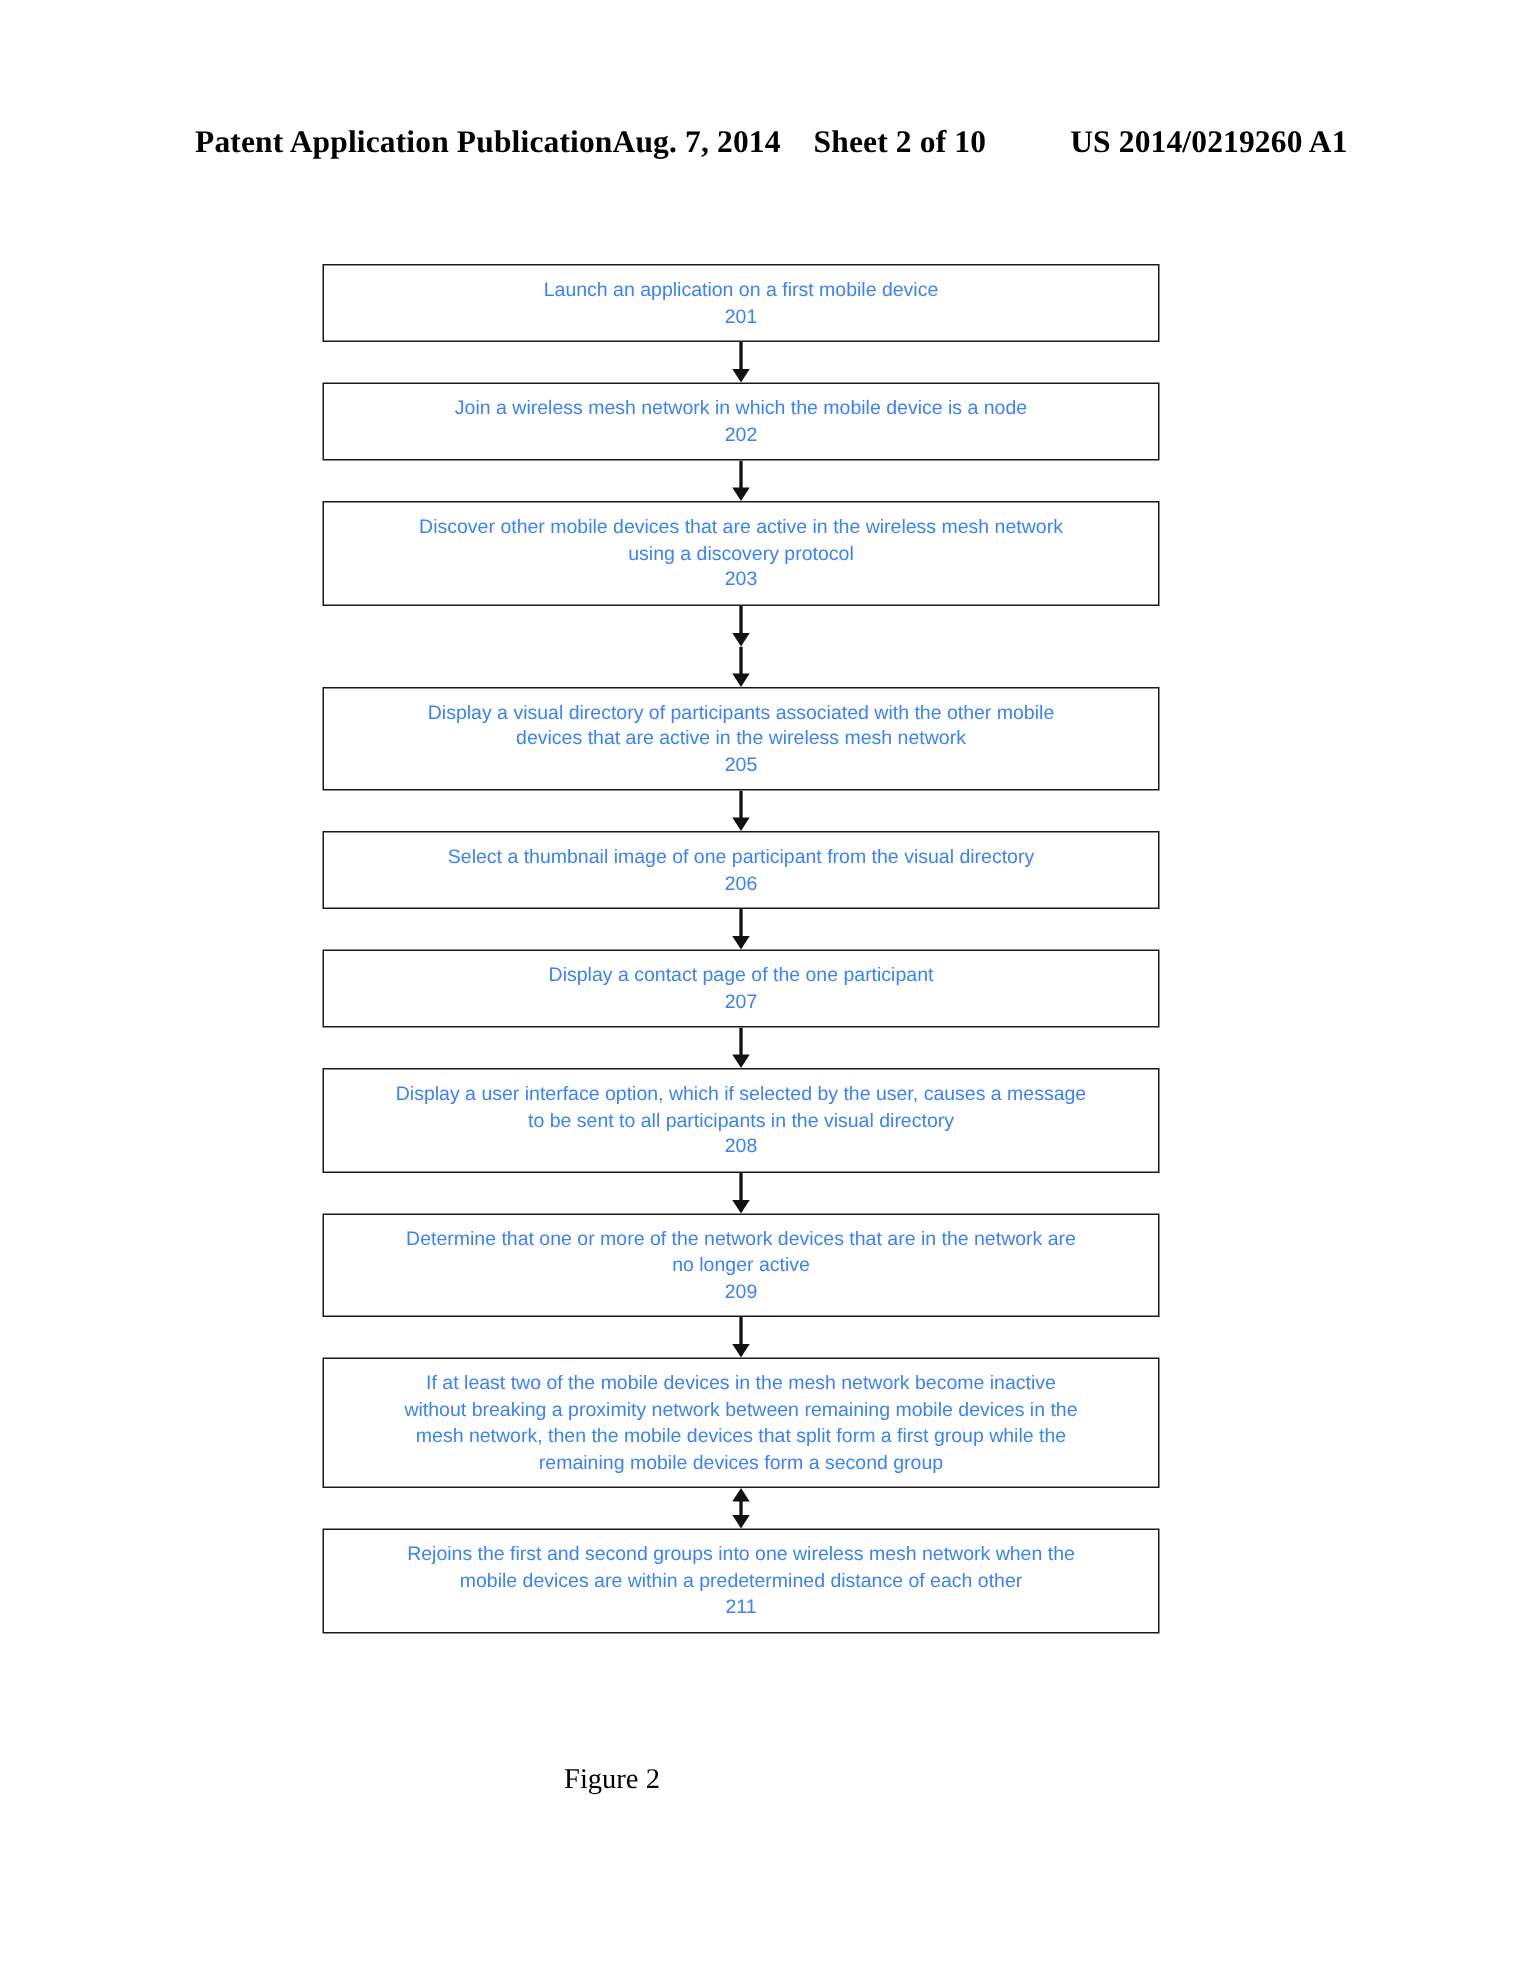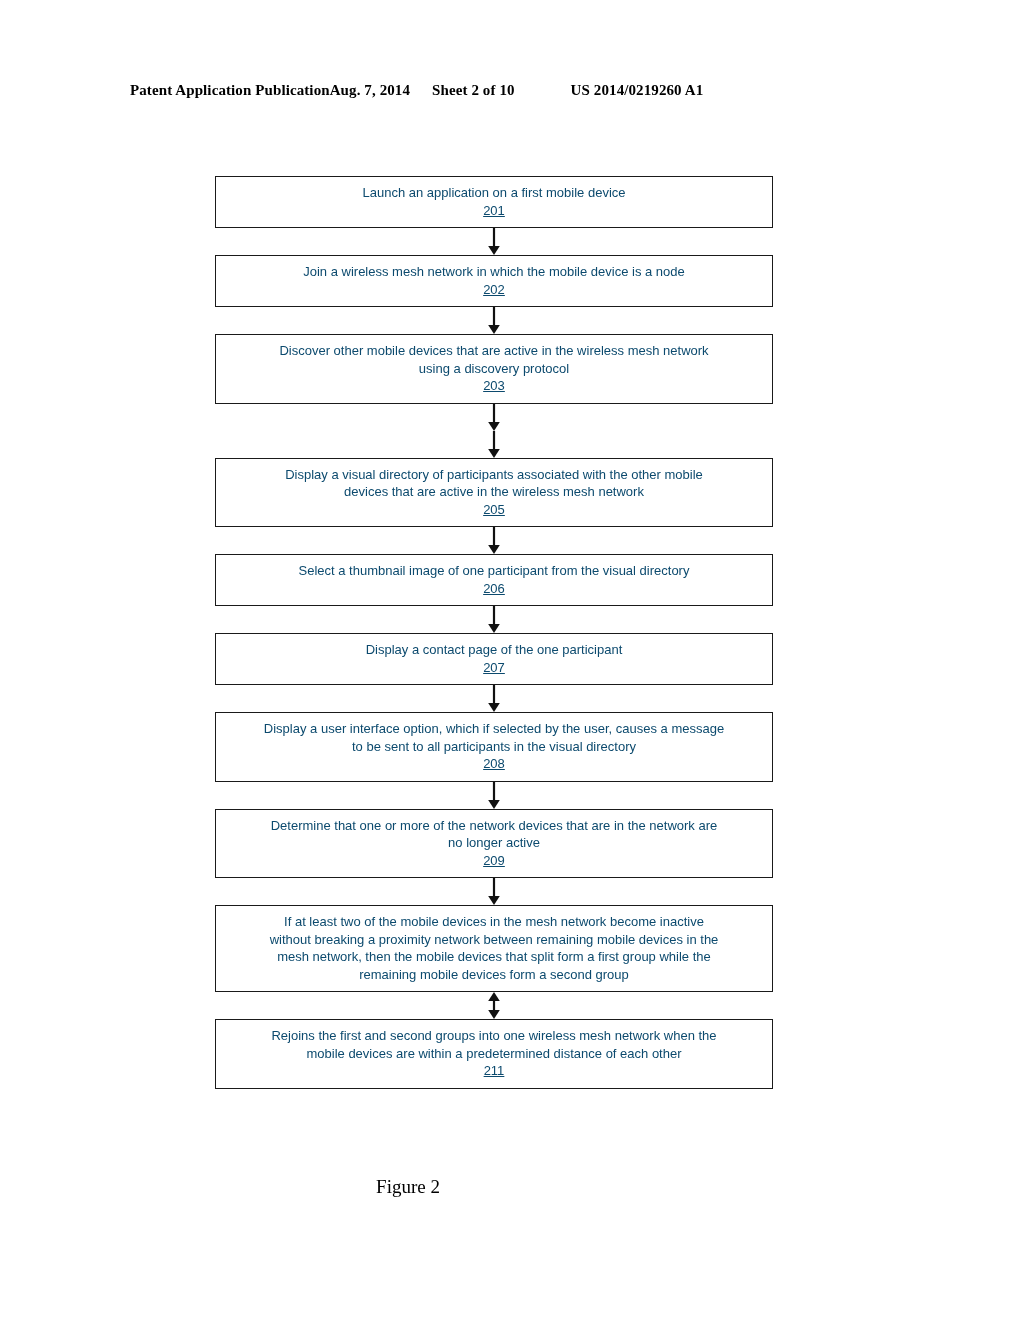--- a/index.html
+++ b/index.html
@@ -20,21 +20,21 @@
   #page-header {
     position: absolute;
     left: 130px;
     top: 82px;
     width: 748px;
     display: flex;
     flex-direction: row;
     align-items: baseline;
     font-family: "Liberation Serif", serif;
     font-weight: bold;
-    font-size: 15px;
+    font-size: 21px;
     letter-spacing: 0.1px;
     white-space: nowrap;
   }
   #page-header .hdr-pub   { flex: 0 0 auto; }
   #page-header .hdr-date  { flex: 0 0 auto; }
   #page-header .hdr-sheet { flex: 0 0 auto; margin-left: 22px; }
   #page-header .hdr-num   { flex: 0 0 auto; margin-left: 56px; }
 
   
   #flowchart {
@@ -46,29 +46,28 @@
 
   .flow-box {
     box-sizing: border-box;
     width: 558px;
     border: 1.3px solid #1a1a1a;
     background: #ffffff;
     text-align: center;
     font-size: 13px;
     line-height: 17.5px;
     padding: 7px 10px 8px 10px;
-    color: #0c4a6e;
+    color: #3b82f6;
   }
   .flow-box .bx-text {
     display: block;
     white-space: pre-line;
   }
   .flow-box .bx-num {
     display: block;
-    text-decoration: underline;
   }
 
   
   .connector {
     height: 27px;
     width: 558px;
     position: relative;
   }
   .connector svg {
     position: absolute;

